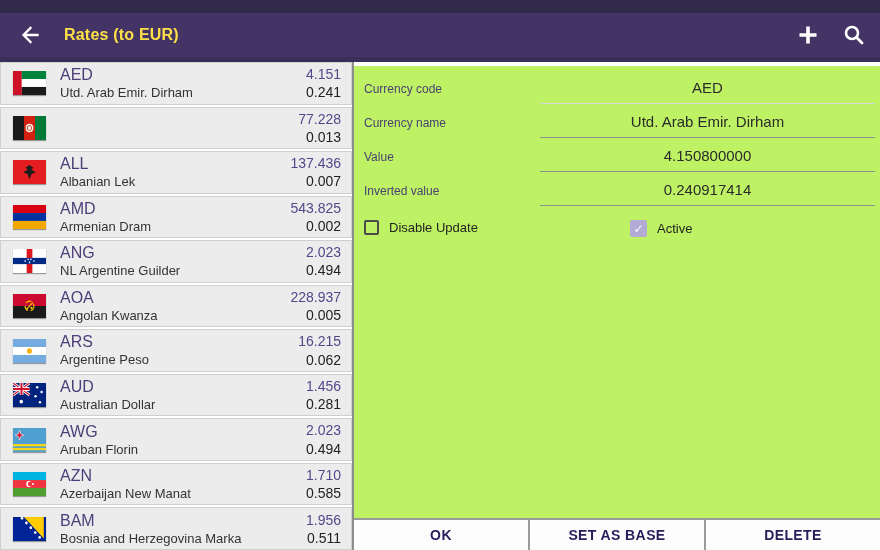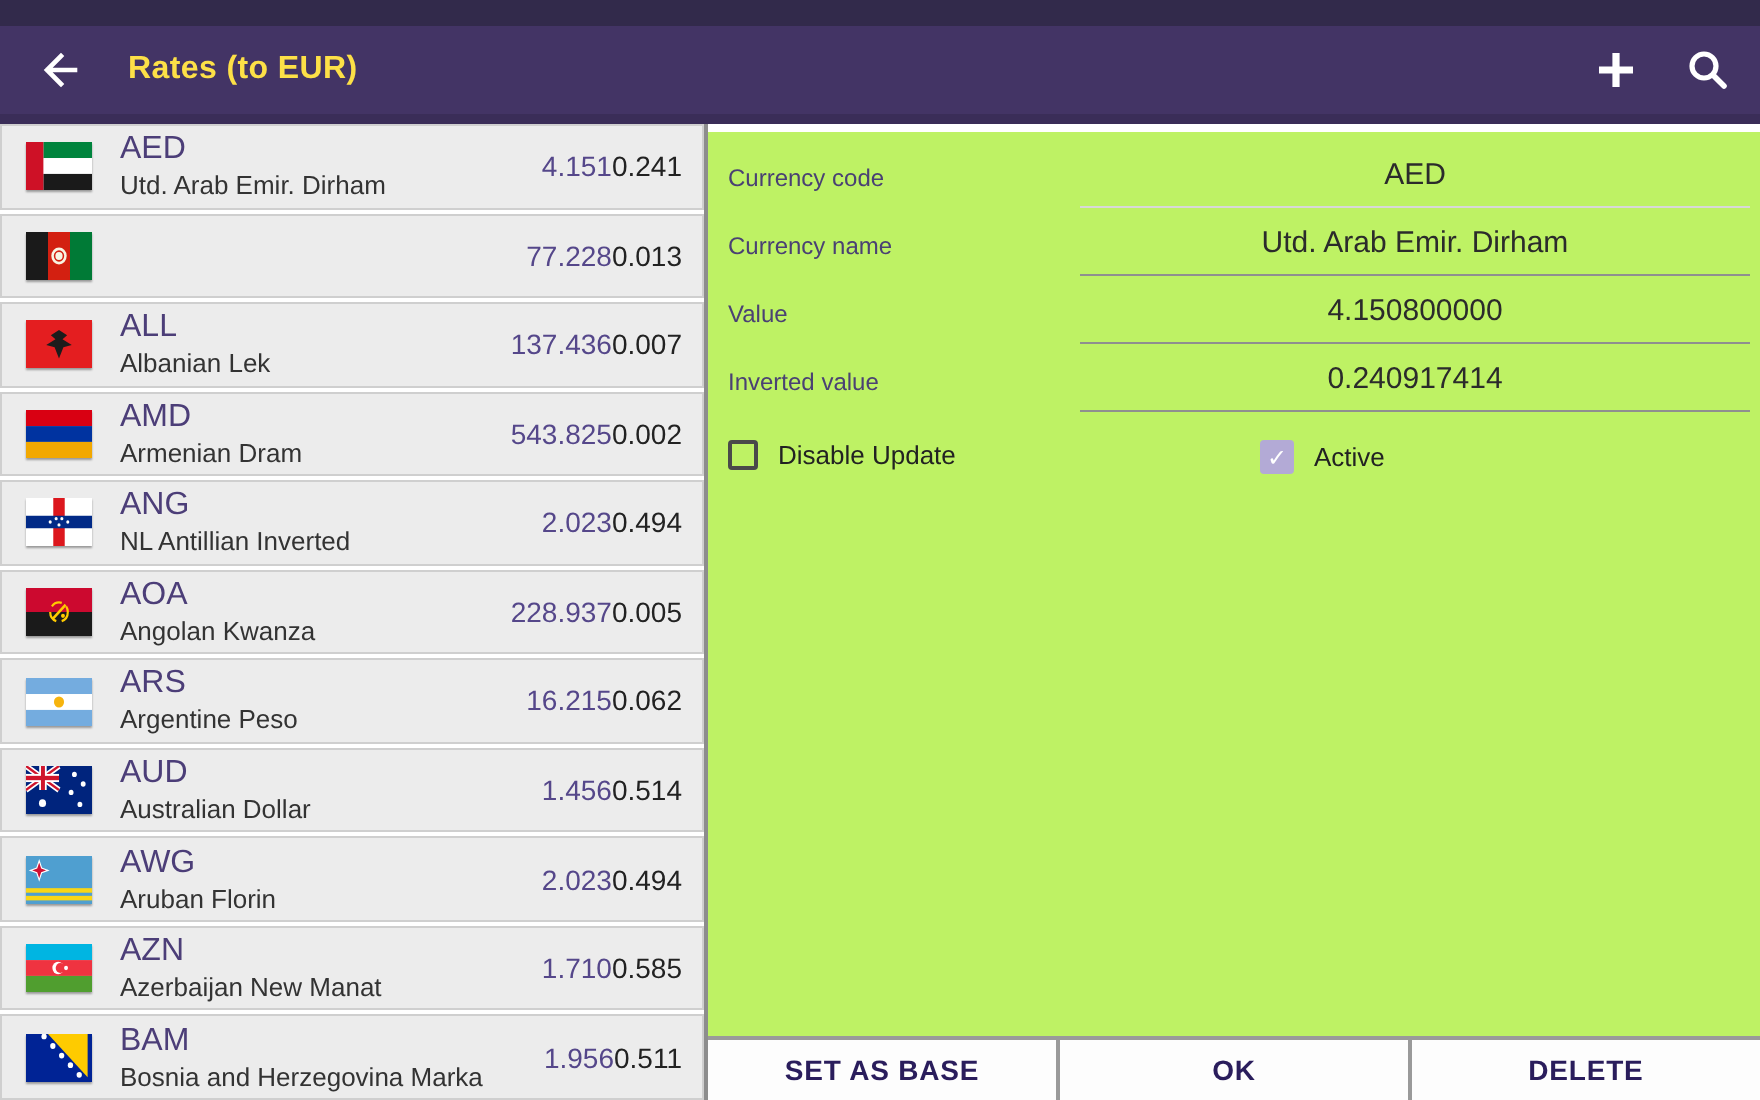--- a/index.html
+++ b/index.html
@@ -32,21 +32,21 @@
   }
   .currency-row {
     flex:1 1 0; background:#ececec; border:1px solid #cfcfcf;
     display:flex; align-items:center; padding:0 10px 0 12px; cursor:pointer; min-height:0;
   }
   .flag { width:33px; height:24px; flex:0 0 auto; box-shadow:0 1px 1px rgba(0,0,0,.35); }
   .flag svg { display:block; width:100%; height:100%; }
   .cur-names { margin-left:14px; display:flex; flex-direction:column; justify-content:center; line-height:1.25; }
   .cur-code { font-size:16px; color:#4c3e78; }
   .cur-name { font-size:13px; color:#333333; }
-  .cur-values { margin-left:auto; display:flex; align-items:flex-end; line-height:1.3; }
+  .cur-values { margin-left:auto; display:flex; flex-direction:column; align-items:flex-end; line-height:1.3; }
   .cur-rate { font-size:14px; color:#55478a; }
   .cur-inv  { font-size:14px; color:#222222; }
 
   
   #panel-divider { position:absolute; top:0; left:352px; width:2px; height:488px; background:#8d8d8d; }
 
   
   #detail-panel {
     position:absolute; top:4px; left:354px; width:526px; height:488px;
     background:#bef264; padding:6px 5px 0 8px;
@@ -188,21 +188,21 @@
             <rect y="7.4" width="30" height="5.2" fill="#012a87"></rect>
             <circle cx="11" cy="10" r="0.7" fill="#ffffff"></circle>
             <circle cx="13.7" cy="8.6" r="0.7" fill="#ffffff"></circle>
             <circle cx="16.3" cy="8.6" r="0.7" fill="#ffffff"></circle>
             <circle cx="19" cy="10" r="0.7" fill="#ffffff"></circle>
             <circle cx="15" cy="11.2" r="0.7" fill="#ffffff"></circle>
           </svg>
         </div>
         <div class="cur-names">
           <div class="cur-code">ANG</div>
-          <div class="cur-name">NL Antillian Inverted</div>
+          <div class="cur-name">NL Argentine Guilder</div>
         </div>
         <div class="cur-values">
           <div class="cur-rate">2.023</div>
           <div class="cur-inv">0.494</div>
         </div>
       </div>
       <div class="currency-row">
         <div class="flag">
           <svg viewBox="0 0 30 20" preserveAspectRatio="none">
             <rect width="30" height="10" fill="#cc092f"></rect>
@@ -255,21 +255,21 @@
             <circle cx="20.5" cy="11" r="1.1" fill="#ffffff"></circle>
             <circle cx="24.5" cy="16" r="1.1" fill="#ffffff"></circle>
           </svg>
         </div>
         <div class="cur-names">
           <div class="cur-code">AUD</div>
           <div class="cur-name">Australian Dollar</div>
         </div>
         <div class="cur-values">
           <div class="cur-rate">1.456</div>
-          <div class="cur-inv">0.514</div>
+          <div class="cur-inv">0.281</div>
         </div>
       </div>
       <div class="currency-row">
         <div class="flag">
           <svg viewBox="0 0 30 20" preserveAspectRatio="none">
             <rect width="30" height="20" fill="#4f9fd0"></rect>
             <rect y="13.4" width="30" height="1.9" fill="#f9d616"></rect>
             <rect y="16.6" width="30" height="1.9" fill="#f9d616"></rect>
             <path d="M6 2 L7.1 5 L10 6 L7.1 7 L6 10 L4.9 7 L2 6 L4.9 5 Z" fill="#d21034" stroke="#ffffff" stroke-width="0.5"></path>
           </svg>
@@ -353,17 +353,17 @@
         <div class="cb-label">Disable Update</div>
       </div>
       <div id="cb-active" class="cb-group">
         <div class="cb-box checked">✓</div>
         <div class="cb-label">Active</div>
       </div>
     </div>
   </div>
 
   <div id="button-bar">
+      <button class="bar-button">OK</button>
       <button class="bar-button">SET AS BASE</button>
-      <button class="bar-button">OK</button>
       <button class="bar-button">DELETE</button>
     </div>
 </div>
 
 </body></html>

